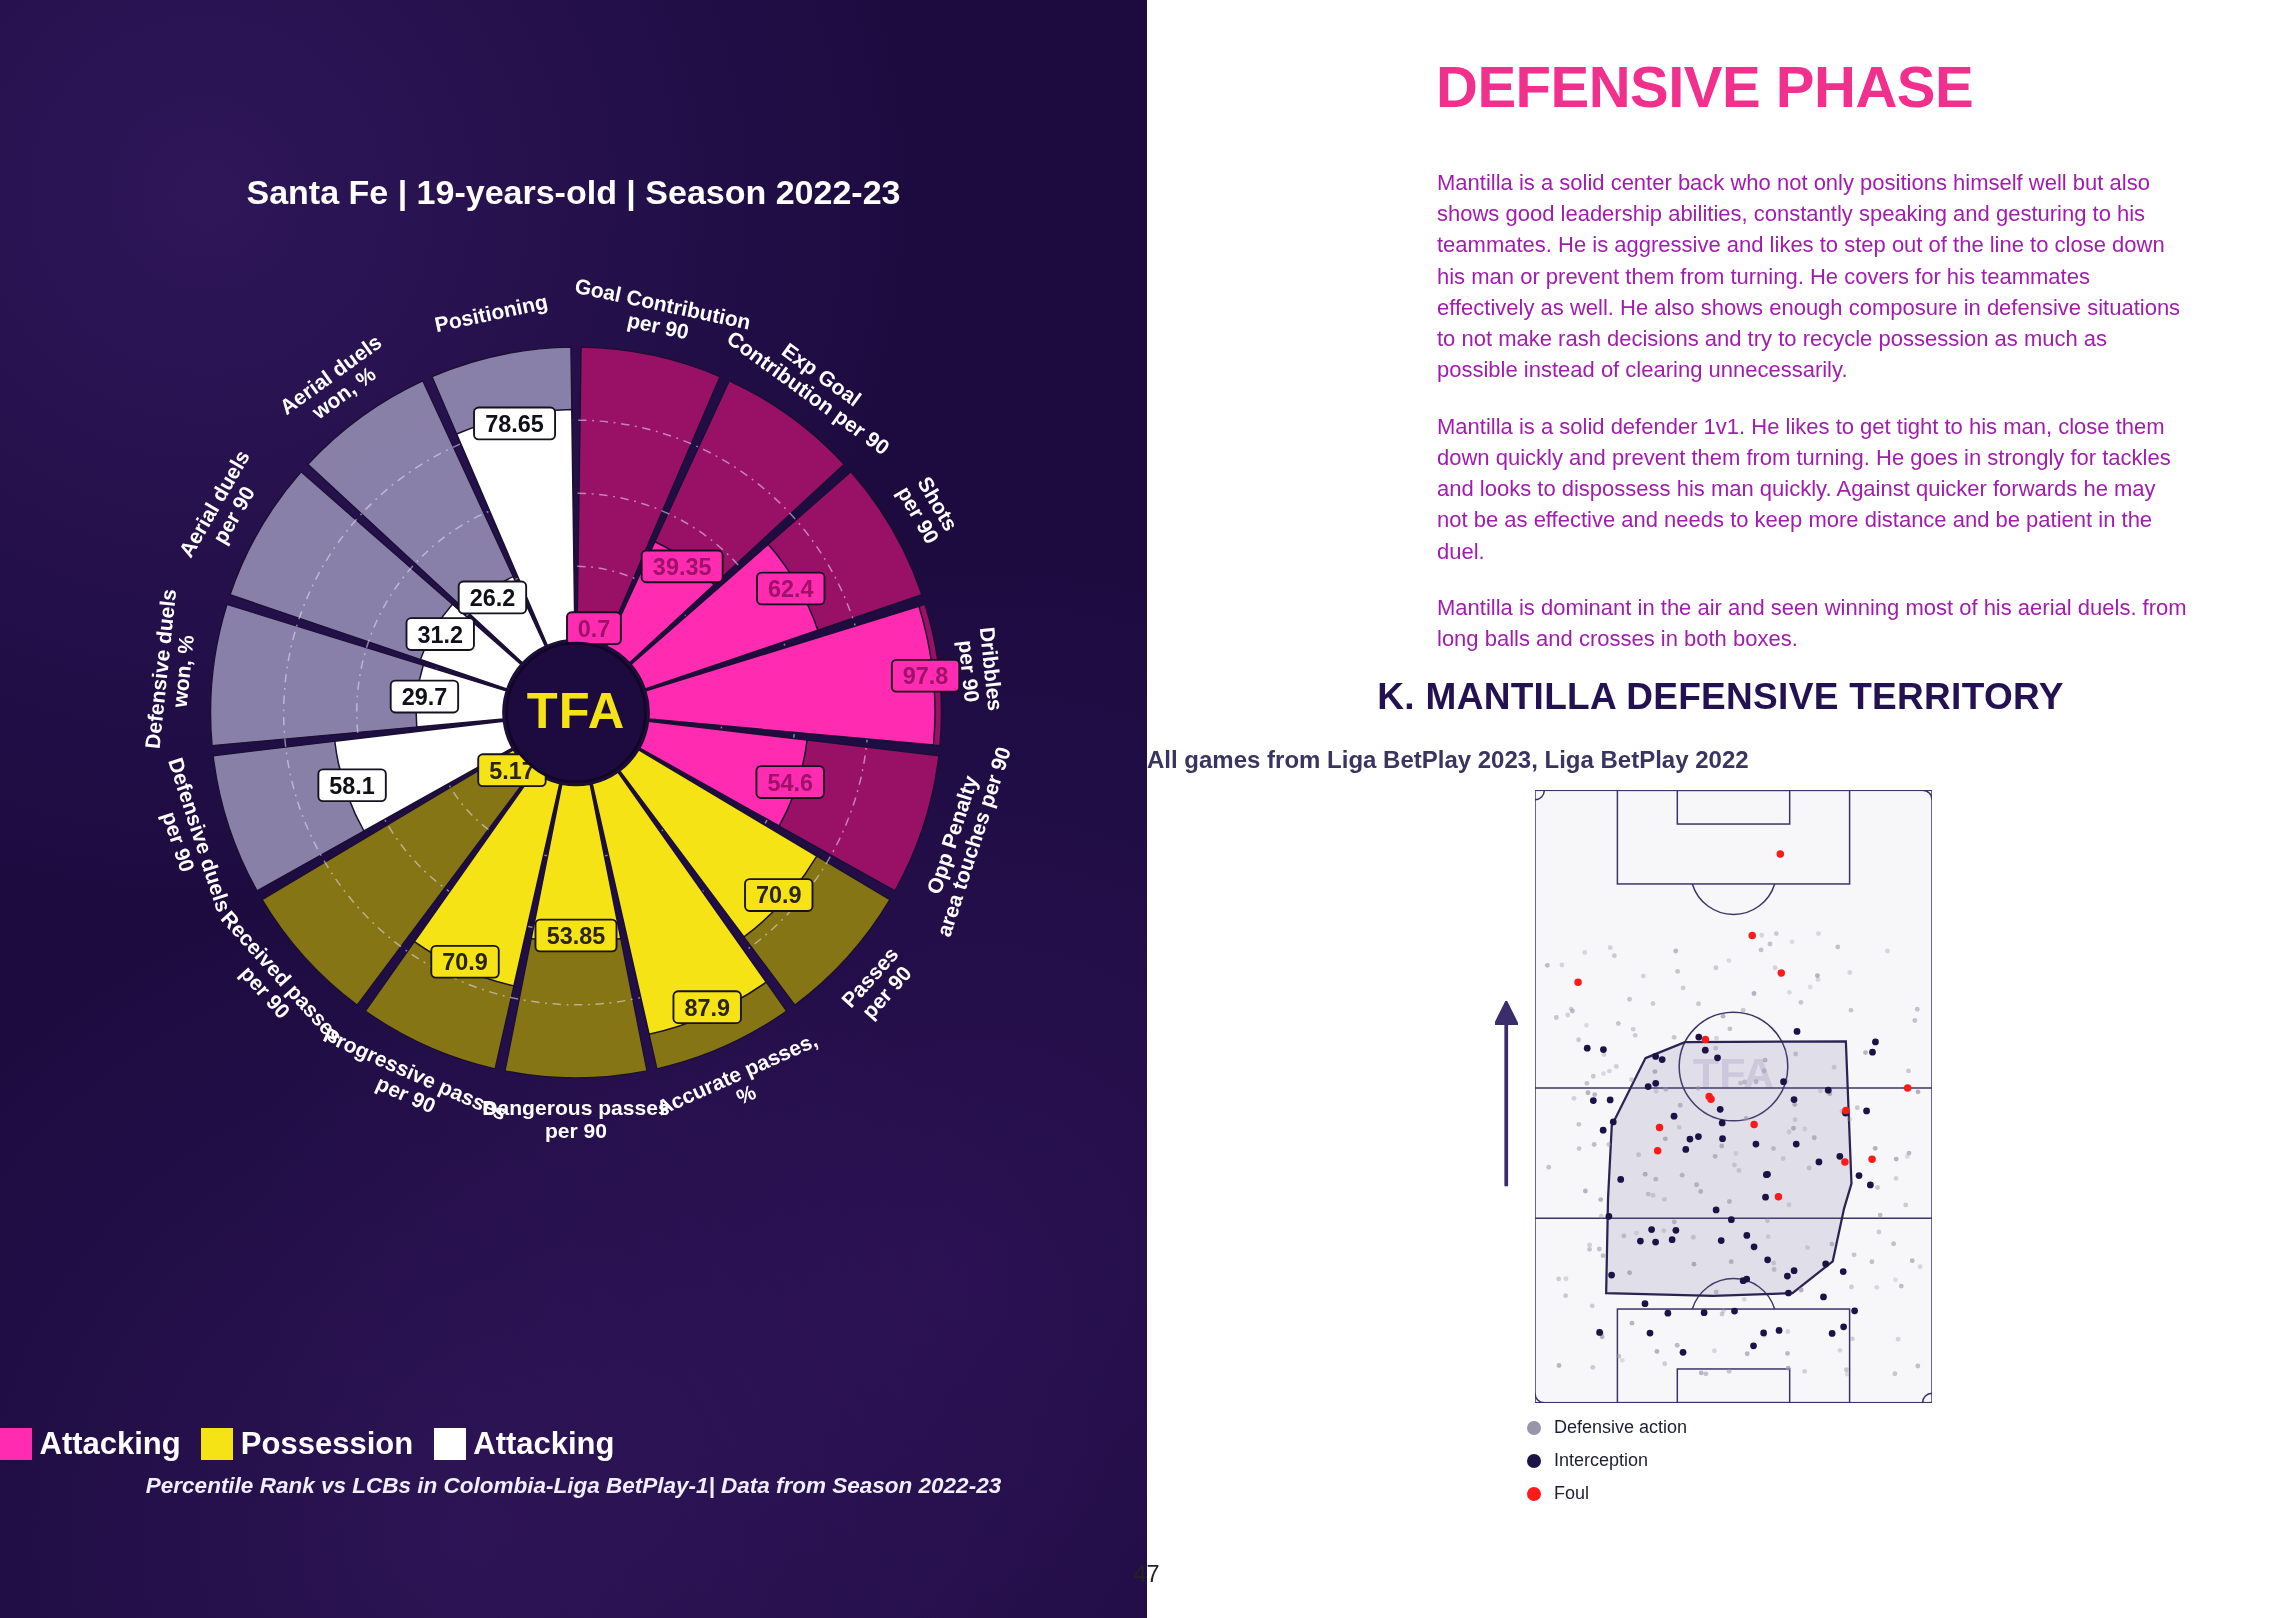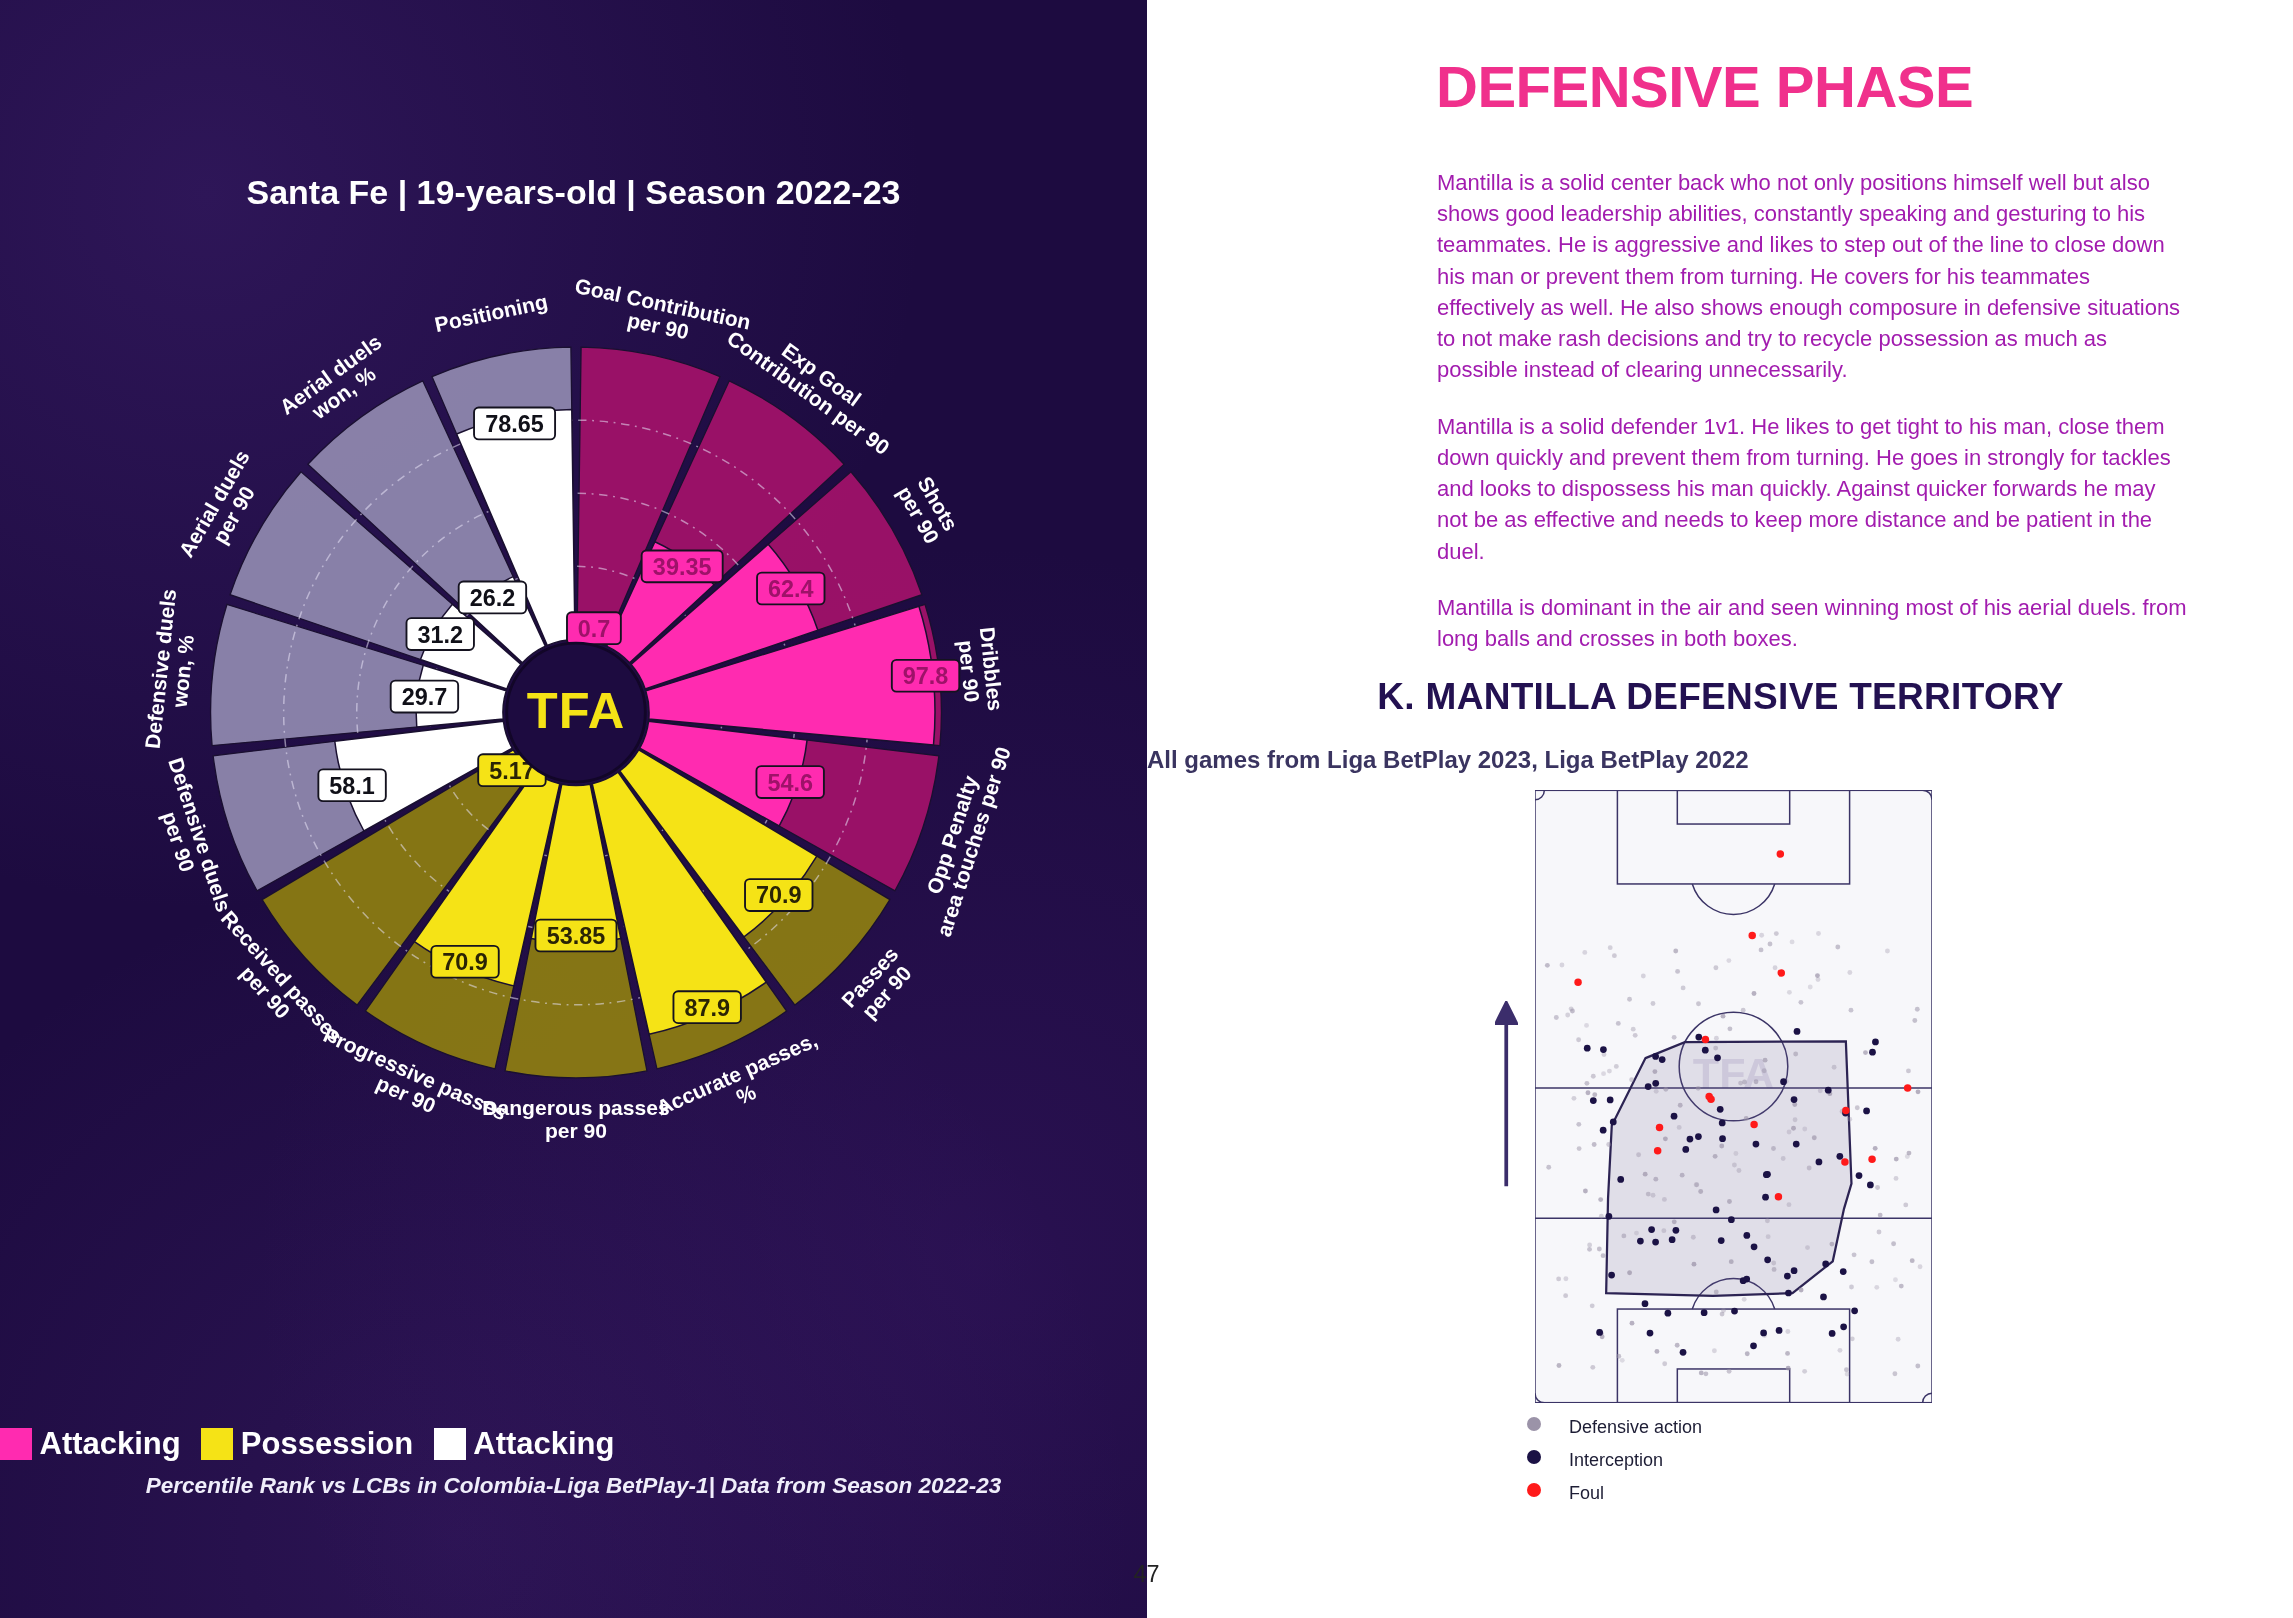--- a/index.html
+++ b/index.html
@@ -142,21 +142,21 @@
     position: absolute;
     left: 1495px; top: 1001px;
     width: 22.5px; height: 187px;
   }
   #direction-arrow svg { width: 100%; height: 100%; display: block; }
 
   #pitch-legend {
     position: absolute;
     left: 1527px; top: 1417px;
   }
-  .plegend-row { display: flex; gap: 28px; margin-bottom: 12px; }
+  .plegend-row { display: flex; align-items: center; gap: 13px; margin-bottom: 12px; }
   .plegend-dot { width: 14px; height: 14px; border-radius: 50%; display: block; }
   .plegend-label { color: #1d1d35; font-size: 18px; }
 
   #page-number {
     position: absolute;
     left: 0; bottom: 30px; width: 100%;
     text-align: center;
     color: #232323;
     font-size: 23.4px;
   }

